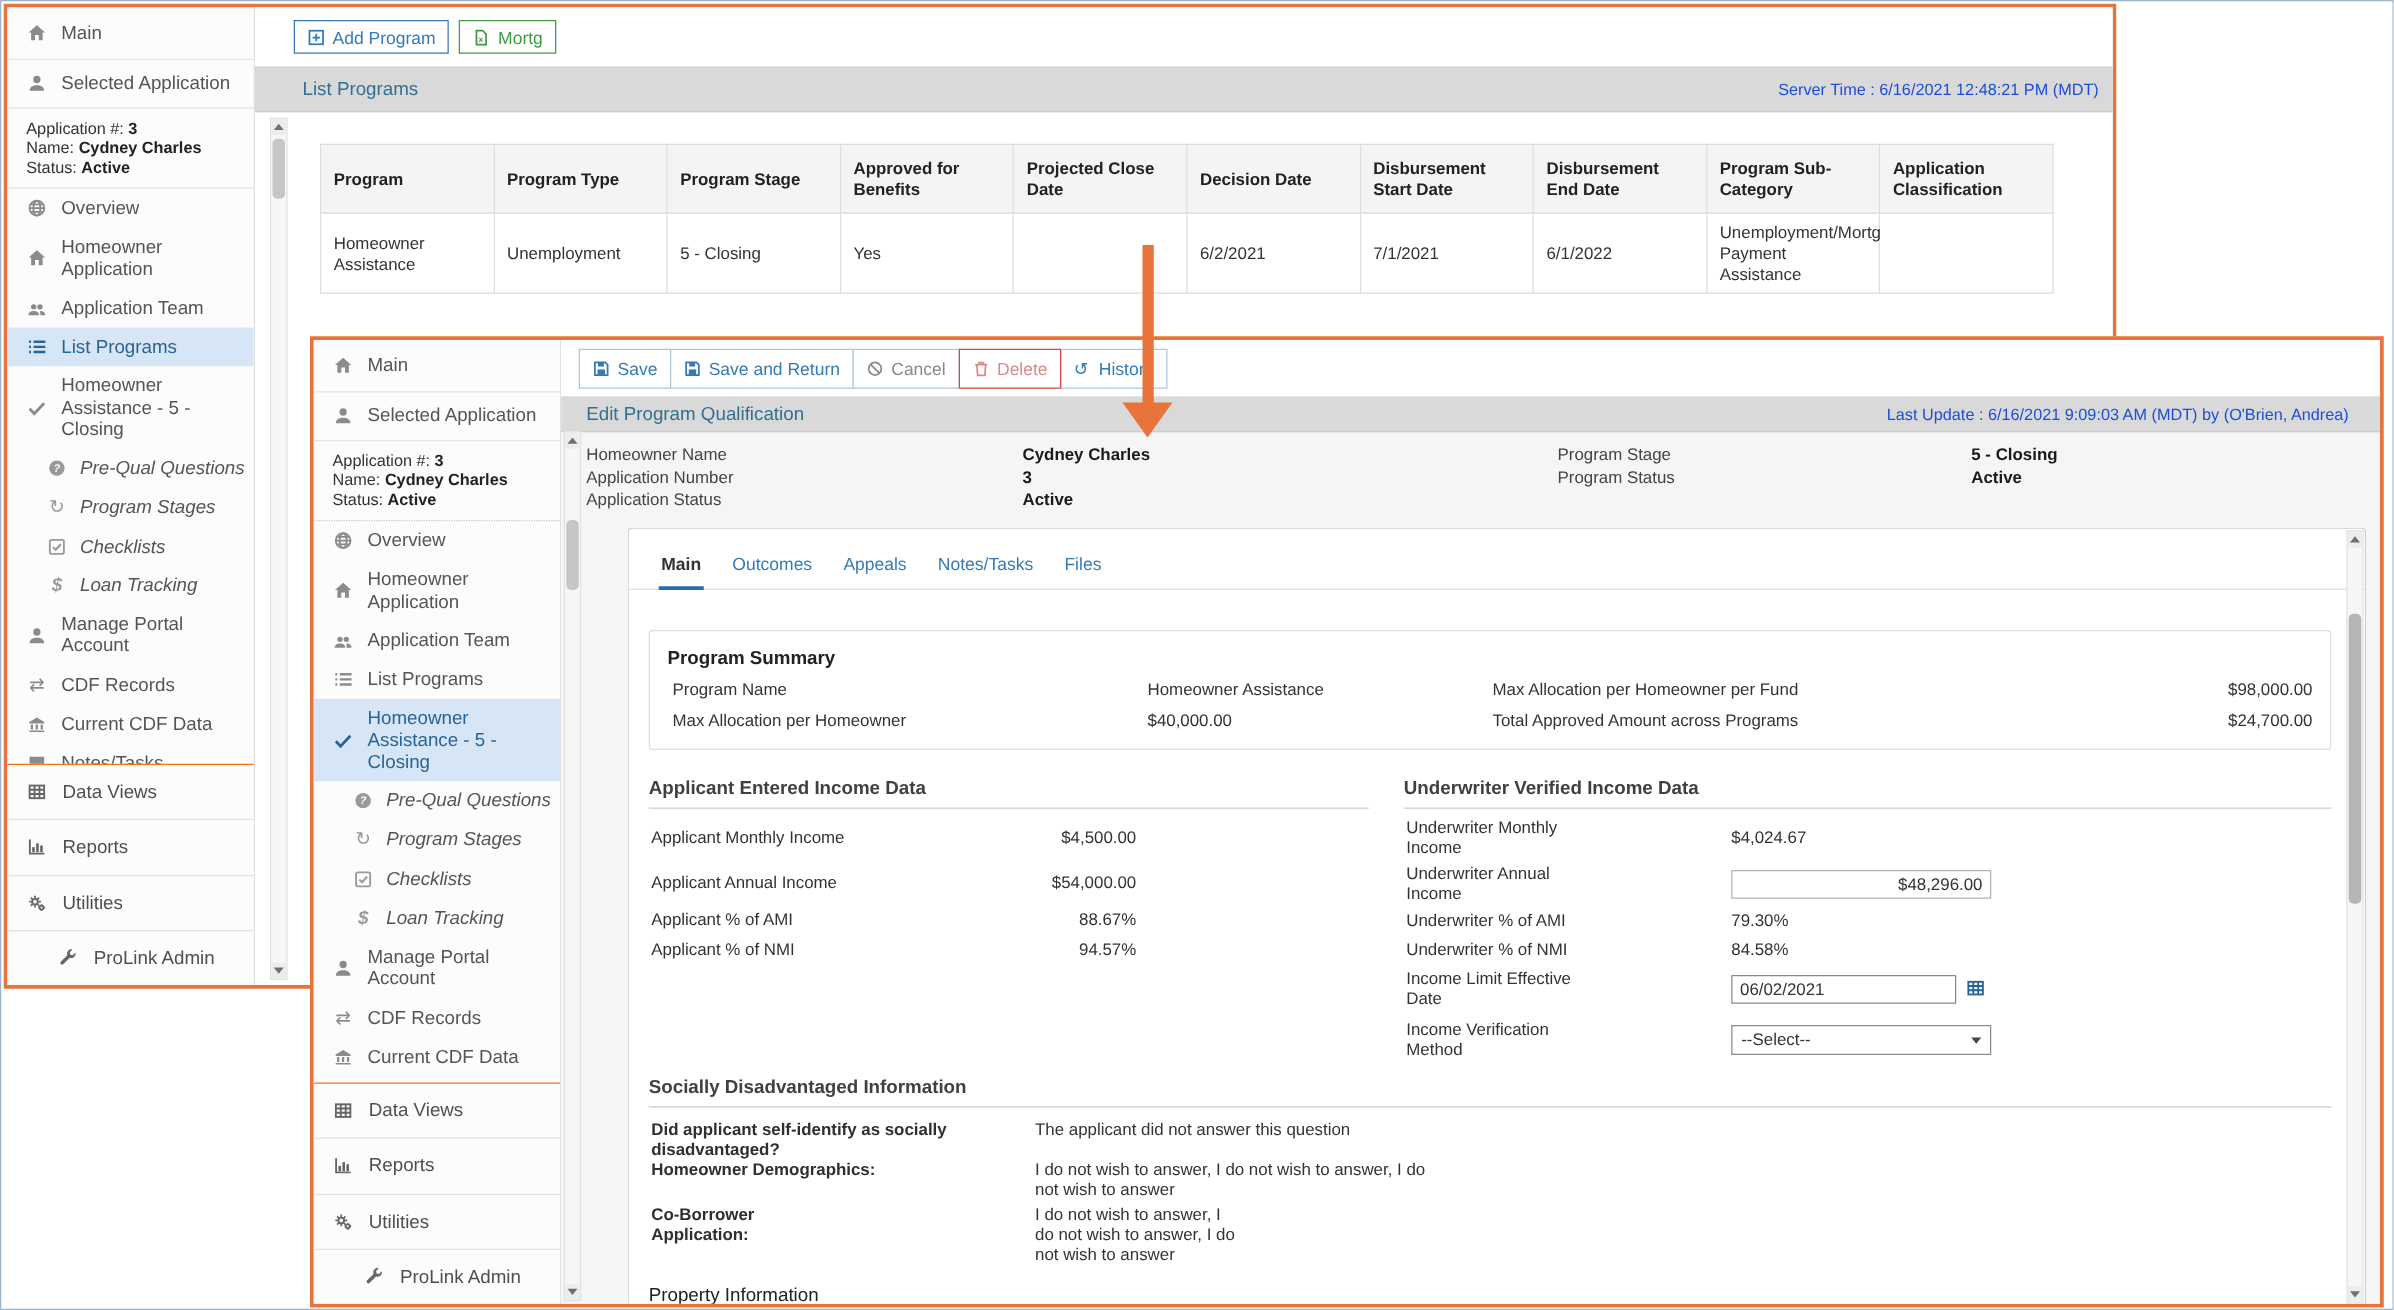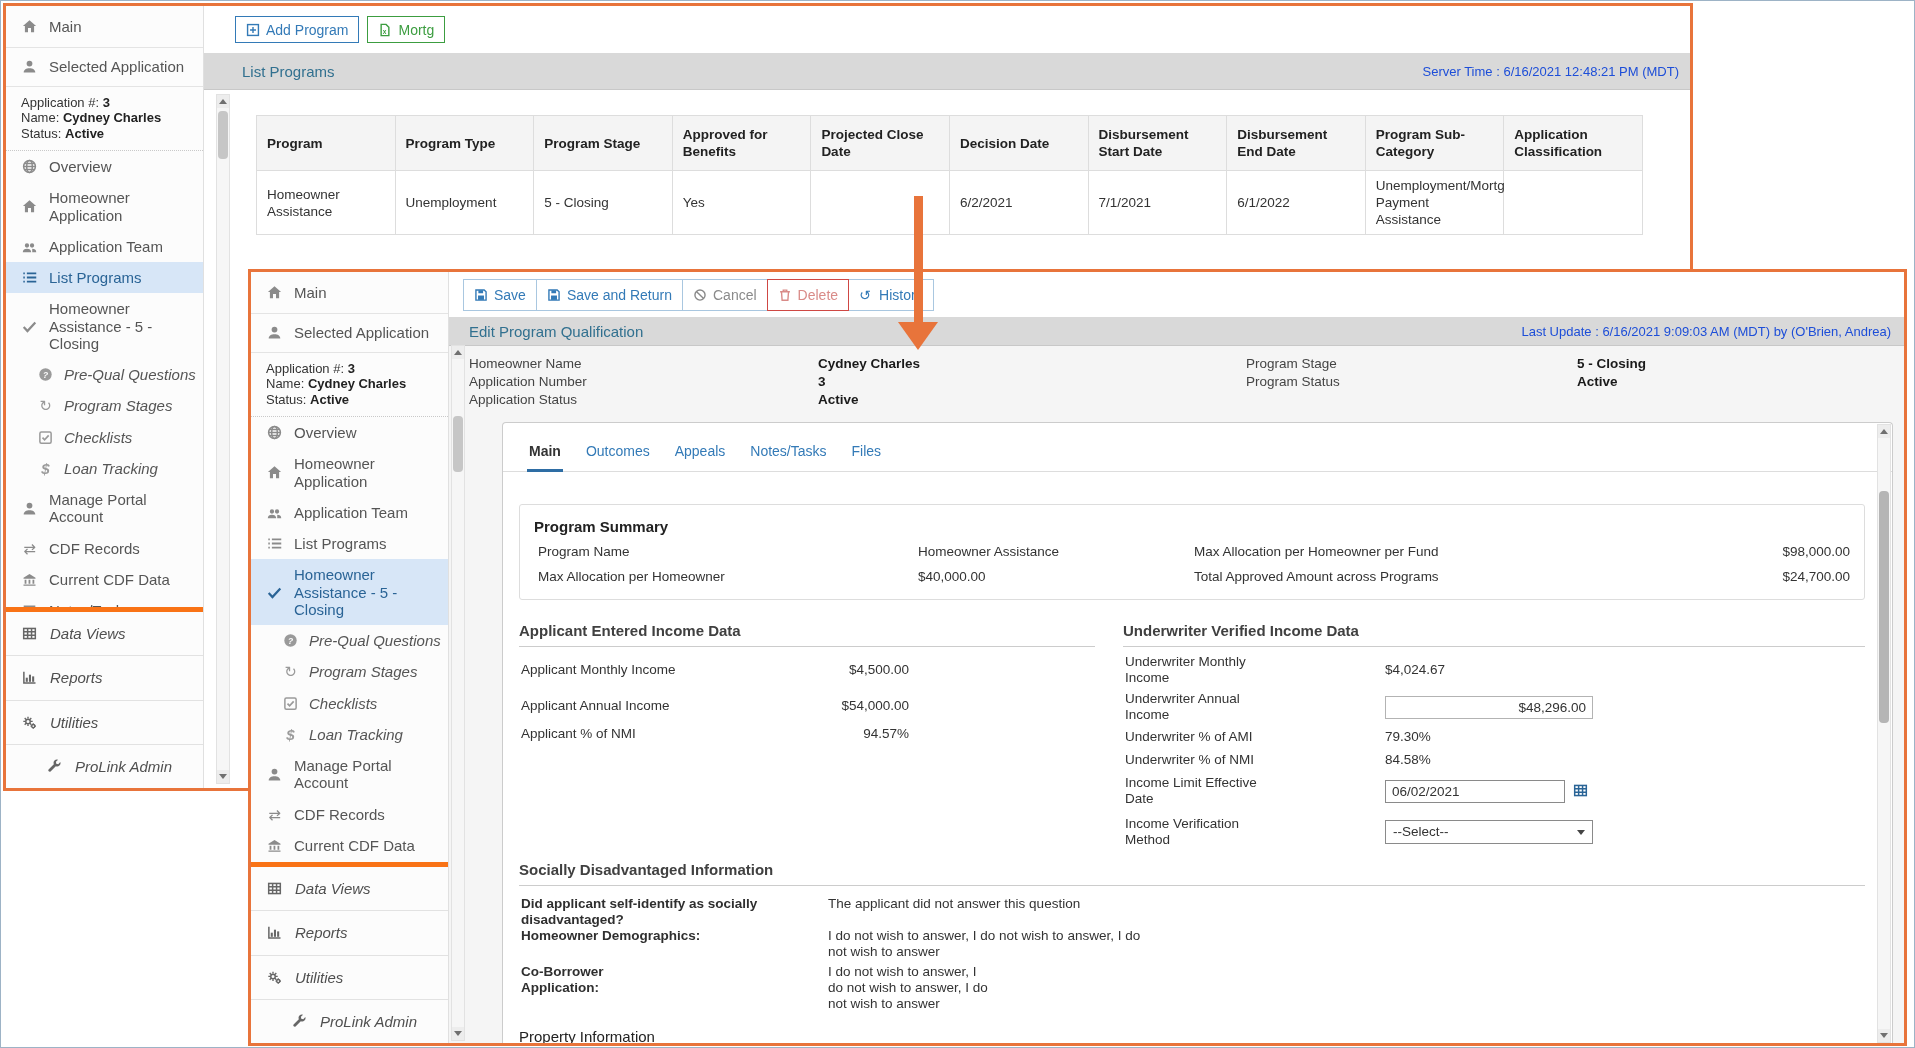--- a/index.html
+++ b/index.html
@@ -18,32 +18,32 @@
   .sb-item .ic{width:17px;min-width:17px;height:16px;display:inline-flex;align-items:center;justify-content:center;
            color:#8b8b8b;font-size:15px;}
   .sb-head{padding:12px 6px 12px 15px;border-bottom:1px solid #e4e4e4;}
   .sb-info{padding:8px 8px 9px 15px;font-size:13px;color:#333;line-height:15.5px;border-bottom:1px dotted #c9c9c9;}
   .sb-info b{color:#222;}
   .sb-scroll{flex:1;overflow:hidden;position:relative;}
   .sb-item.sub{padding-left:32px;font-style:italic;}
   .sb-item.sub .ic{width:15px;min-width:15px;color:#9a9a9a;}
   .sb-item.selected{background:#d7e6f7;color:#2a6496;}
   .sb-item.selected .ic{color:#2a6496;}
-  .sb-bottom{border-top:5px solid #f97316;font-style:italic;}
+  .sb-bottom{border-top:1px solid #f97316;}
   .sb-bottom .sb-item{padding:13px 6px 13px 14px;border-bottom:1px solid #e2e2e2;color:#4f4f4f;}
   .sb-bottom .sb-item .ic{color:#666;width:19px;min-width:19px;}
   .sb-bottom .sb-item:last-child{border-bottom:none;margin-left:25px;}
 
   
   .main{flex:1;min-width:0;display:flex;flex-direction:column;position:relative;background:#fff;}
   .toolbar1{height:47px;min-height:47px;display:flex;align-items:center;padding-left:31px;gap:8px;background:#fff;}
   .toolbar2{height:45px;min-height:45px;display:flex;align-items:center;padding-left:14px;background:#fff;}
   .graybar{background:#d9d9d9;border-bottom:1px solid #c8c8c8;display:flex;align-items:center;}
   #w1 .graybar{height:36px;min-height:36px;padding:0 11px 0 38px;}
-  #w2 .graybar{height:28px;min-height:28px;padding:0 13px 0 20px;}
+  #w2 .graybar{height:28px;min-height:28px;padding:0 25px 0 20px;}
   .graybar .ptitle{font-size:15px;color:#31708f;}
   .graybar .pright{margin-left:auto;font-size:13px;color:#1d4ed8;}
 
   .btn{display:inline-flex;align-items:center;gap:6px;background:#fff;border:1px solid #337ab7;color:#337ab7;
        font-size:14px;padding:0 10px;height:27px;cursor:pointer;font-family:inherit;}
   .btn .bic{display:inline-flex;width:14px;height:14px;}
   .btn.green{border-color:#3c9d40;color:#3c9d40;}
   .btngroup{display:flex;}
   .btngroup .btn{height:32px;border-color:#a9c7e0;margin-left:-1px;}
   .btngroup .btn.first{margin-left:0;}
@@ -636,20 +636,24 @@
                 <div class="sec-hr"></div>
                 <div class="inc-rows" id="left-rows">
                     <div class="inc-row" style="height:38px">
                       <span class="flabel">Applicant Monthly Income</span>
                       <span class="fval">$4,500.00</span>
                     </div>
                     <div class="inc-row" style="height:34px">
                       <span class="flabel">Applicant Annual Income</span>
                       <span class="fval">$54,000.00</span>
                     </div>
+                    <div class="inc-row" style="height:26px">
+                      <span class="flabel">Applicant % of AMI</span>
+                      <span class="fval">88.67%</span>
+                    </div>
                     <div class="inc-row" style="height:22px">
                       <span class="flabel">Applicant % of NMI</span>
                       <span class="fval">94.57%</span>
                     </div>
                   </div>
               </div>
               <div class="inc-col right">
                 <div class="sec-title">Underwriter Verified Income Data</div>
                 <div class="sec-hr"></div>
                 <div class="inc-rows" id="right-rows">

